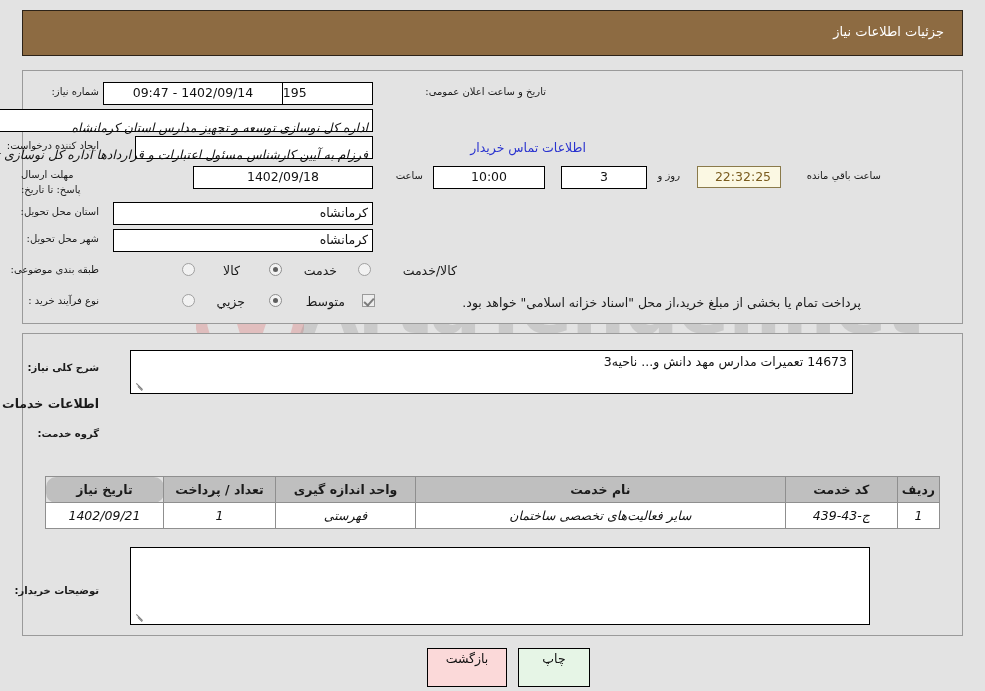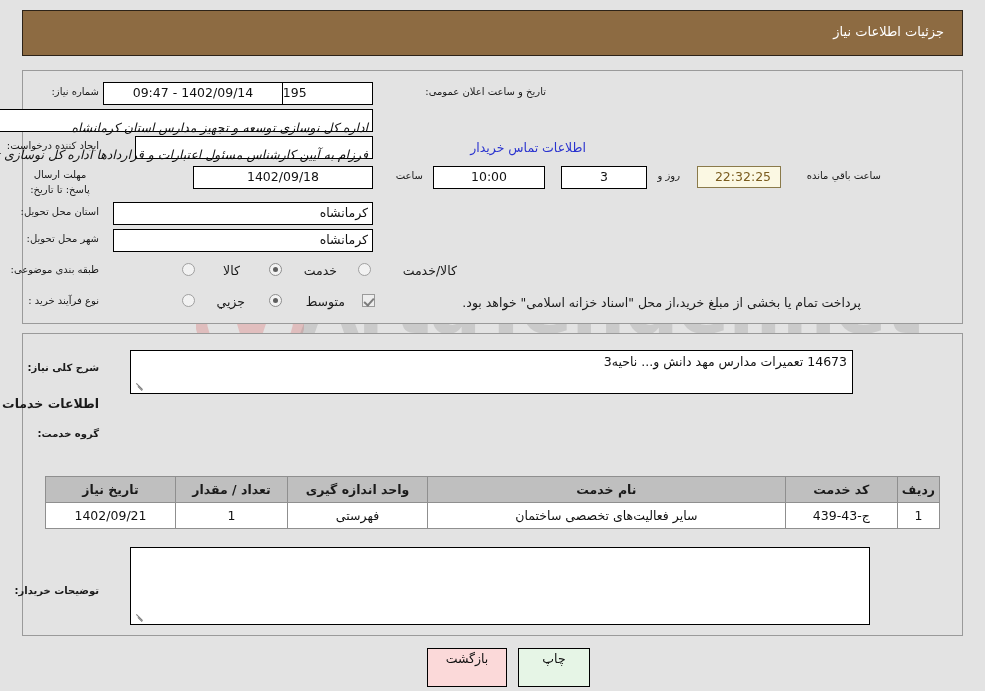--- a/index.html
+++ b/index.html
@@ -235,20 +235,21 @@
     text-align: center;
     padding: 0 4px;
   }
   table.grid td {
     background: #ffffff;
     border: 1px solid #8f8f8f;
     height: 26px;
     text-align: center;
     color: #111;
     padding: 0 4px;
+    font-style: italic;
   }
 
   
   .btn {
     position: absolute;
     height: 39px;
     line-height: 20px;
     border: 1px solid #000;
     font-size: 12.5px;
     text-align: center;
@@ -288,21 +289,21 @@
   <div class="fld rt" style="right:612px; top:109px; width:375px;">
     <span class="fld-overflow-text">اداره کل نوسازی  توسعه و تجهیز مدارس استان کرمانشاه</span>
   </div>
 
   <div class="lbl" style="right:886px; top:140px;">ایجاد کننده درخواست:</div>
   <div class="fld rt" style="right:612px; top:136px; width:238px;">
     <span class="fld-overflow-text">فرزام به آیین کارشناس مسئول اعتبارات و قراردادها اداره کل نوسازی  توسعه و ت</span>
   </div>
   <div class="link" style="right:399px; top:140px;">اطلاعات تماس خریدار</div>
 
-  <div class="lbl" style="right:886px; top:167px; white-space:normal; width:78px; text-align:center; line-height:15px;">مهلت ارسال پاسخ: تا تاریخ:</div>
+  <div class="lbl" style="right:886px; top:167px; white-space:normal; width:78px; text-align:left; line-height:15px;">مهلت ارسال پاسخ: تا تاریخ:</div>
   <div class="fld" style="right:612px; top:166px; width:180px;">1402/09/18</div>
   <div class="lbl" style="right:562px; top:170px;">ساعت</div>
   <div class="fld" style="right:440px; top:166px; width:112px;">10:00</div>
   <div class="fld" style="right:338px; top:166px; width:86px;">3</div>
   <div class="lbl" style="right:305px; top:170px;">روز و</div>
   <div class="timer" style="right:204px; top:166px; width:84px;padding-left:8px;">22:32:25</div>
   <div class="lbl" style="right:104px; top:170px;">ساعت باقي مانده</div>
 
   <div class="lbl" style="right:886px; top:206px;text-align:right;">استان محل تحویل:</div>
   <div class="fld rt" style="right:612px; top:202px; width:260px;">کرمانشاه</div>
@@ -339,22 +340,22 @@
   <div class="lbl lbl-b" style="right:886px; top:428px;">گروه خدمت:</div>
 
   <div class="tbl-wrap">
     <table class="grid">
       <thead>
         <tr>
           <th style="width:38px;">ردیف</th>
           <th style="width:112px;">کد خدمت</th>
           <th>نام خدمت</th>
           <th style="width:140px;">واحد اندازه گیری</th>
-          <th style="width:112px;">تعداد / مقدار</th>
-          <th style="width:130px;">تاریخ نیاز</th>
+          <th style="width:112px;">تعداد / پرداخت</th>
+          <th style="width:118px;border-radius:10px;">تاریخ نیاز</th>
         </tr>
       </thead>
       <tbody>
         <tr>
           <td>1</td>
           <td>ج-43-439</td>
           <td>سایر فعالیت‌های تخصصی ساختمان</td>
           <td>فهرستی</td>
           <td>1</td>
           <td>1402/09/21</td>

